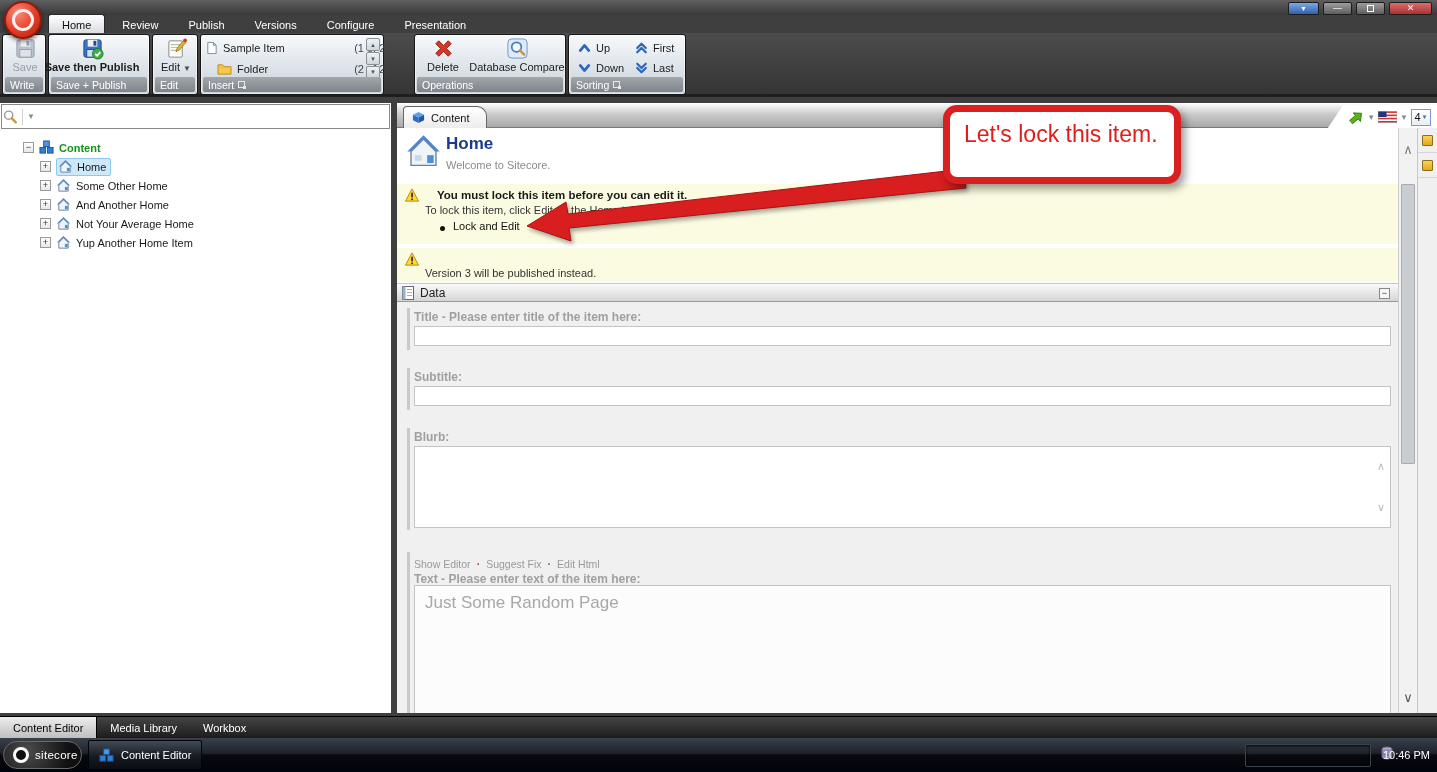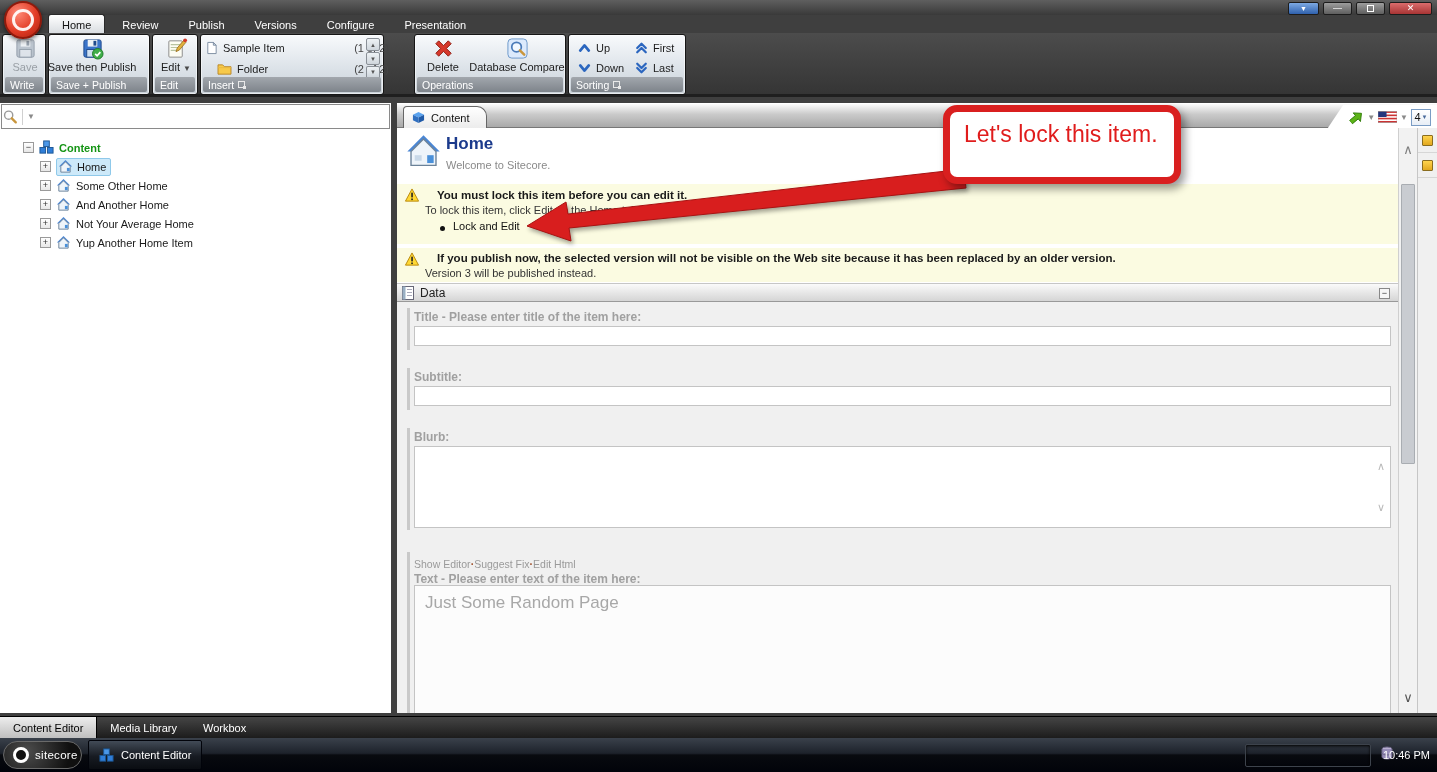--- a/index.html
+++ b/index.html
@@ -100,21 +100,21 @@
   .minusbox { position:absolute; right:8px; top:4px; width:11px; height:11px; border:1px solid #888;
     background:#f6f6f6; font-size:9px; line-height:9px; text-align:center; color:#333; }
 
   .fields { position:absolute; left:0; right:39px; top:199px; bottom:0; background:#f0f0f0; overflow:hidden; }
   .flabel { position:absolute; left:17px; font-size:12px; font-weight:bold; color:#a0a0a0; }
   .accent { position:absolute; left:10px; width:3px; background:#c9c9c9; }
   .finput { position:absolute; left:17px; width:977px; height:20px; border:1px solid #c4c4c4;
     background:#fff; font-size:12px; padding:0 5px; font-family:"Liberation Sans",sans-serif; color:#333; outline:none; }
   .fta { position:absolute; left:17px; width:977px; border:1px solid #c4c4c4; background:#fff; }
   .scrollglyph { position:absolute; right:5px; font-size:11px; color:#b9b9b9; line-height:1; }
-  .linksrow { position:absolute; left:17px; top:256px; font-size:10.5px; color:#9a9a9a; display:flex; gap:0; align-items:center; }
+  .linksrow { position:absolute; left:17px; top:256px; font-size:10.5px; color:#9a9a9a; display:flex; gap:6px; align-items:center; }
   .linksrow .dot { color:#a0522d; font-weight:bold; }
   .richtext { position:absolute; left:17px; top:283px; width:977px; height:129px; border:1px solid #c4c4c4;
     background:#fcfcfc; font-size:17px; color:#a8a8a8; padding:7px 10px; }
 
   
   .scrollcol { position:absolute; top:25px; bottom:0; right:20px; width:19px; background:#f2f2f2;
     border-left:1px solid #cfcfcf; }
   .scrollcol .up   { position:absolute; top:14px; left:0; right:0; text-align:center; font-size:13px; color:#7f7f7f; }
   .scrollcol .thumb{ position:absolute; top:56px; left:2px; right:2px; height:280px; background:#c9ccd1;
     border:1px solid #a9adb2; border-radius:1px; }
@@ -198,21 +198,21 @@
             </svg>
         </span>
         <span class="lbl">Save</span>
       </div>
       <div class="grp-label">
           <span>Write</span>
         </div>
     </div>
 
     <div class="group" style="left:48px;width:102px;">
-      <div class="bigbtn" style="left:0;width:86px;">
+      <div class="bigbtn" style="left:0;width:86px;font-weight:bold;">
         <span class="icon">
           <svg width="23" height="23" viewBox="0 0 24 24">
               <rect x="3" y="3" width="18" height="18" rx="2" fill="#3b74c9" stroke="#1e4a8c"></rect>
               <rect x="7" y="3" width="10" height="7" fill="#eef2f5"></rect>
               <rect x="13" y="4" width="3" height="5" fill="#1e4a8c"></rect>
               <rect x="6" y="13" width="12" height="8" fill="#cfe0f2" stroke="#1e4a8c"></rect>
               <circle cx="17.5" cy="17.5" r="5.5" fill="#3fae49" stroke="#1f7a28"></circle>
               <path d="M14.8 17.6 l2 2 l3.4 -3.8" fill="none" stroke="#fff" stroke-width="1.8"></path>
             </svg>
         </span>
@@ -485,21 +485,20 @@
     </div>
 
     <div class="warn" style="top:143px;height:36px;border-top:2px solid #fff;">
       <span class="icon" style="position:absolute;left:7px;top:4px;">
         <svg width="16" height="15" viewBox="0 0 16 16">
             <polygon points="8,1 15,14 1,14" fill="#ffd834" stroke="#b8860b"></polygon>
             <rect x="7.2" y="5" width="1.7" height="5" fill="#222"></rect>
             <rect x="7.2" y="11.2" width="1.7" height="1.7" fill="#222"></rect>
           </svg>
       </span>
-      <div class="wtitle" style="top:4px;">If you publish now, the selected version will not be visible on the Web site because it has been replaced by an older version.</div>
       <div class="wbody" style="top:19px;">Version 3 will be published instead.</div>
     </div>
 
     <div class="databar">
       <span class="icon">
         <svg width="12" height="14" viewBox="0 0 12 14">
             <rect x="0.5" y="0.5" width="11" height="13" fill="#fff" stroke="#667"></rect>
             <rect x="0.5" y="0.5" width="3" height="13" fill="#9ab0c4"></rect>
             <path d="M5 3.5 h5 M5 6.5 h5 M5 9.5 h5" stroke="#aab" stroke-width="1"></path>
           </svg>

